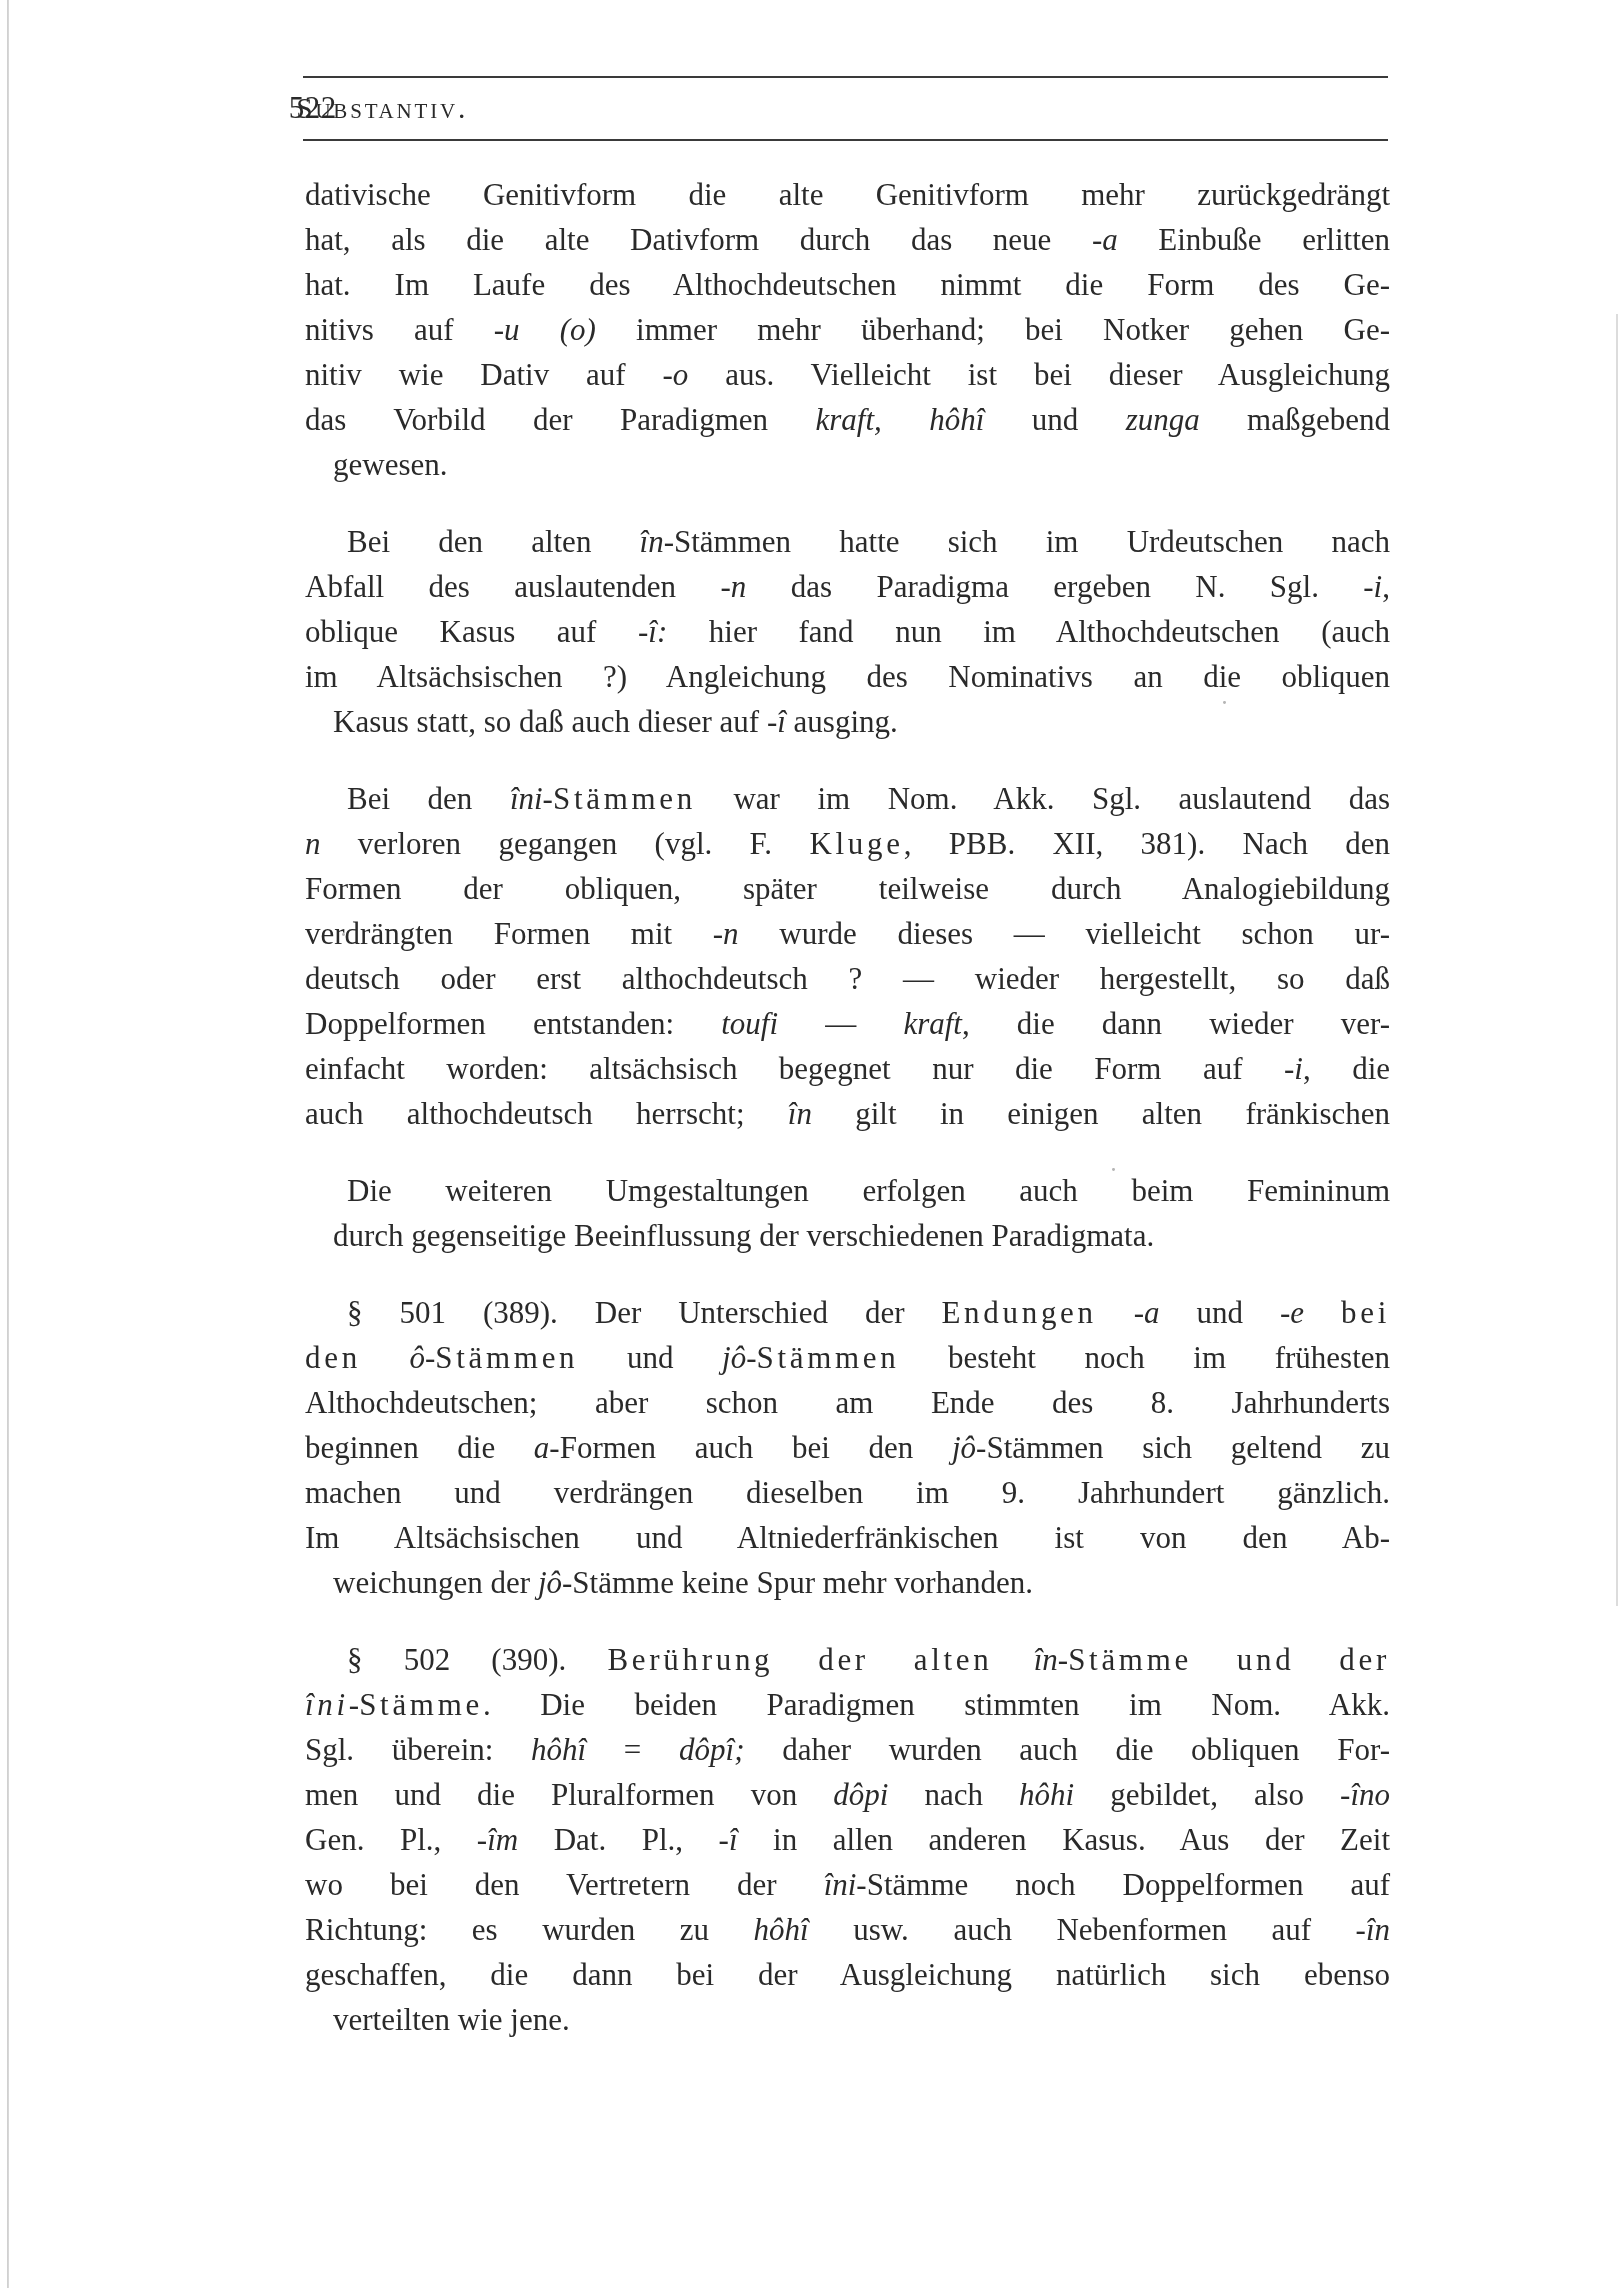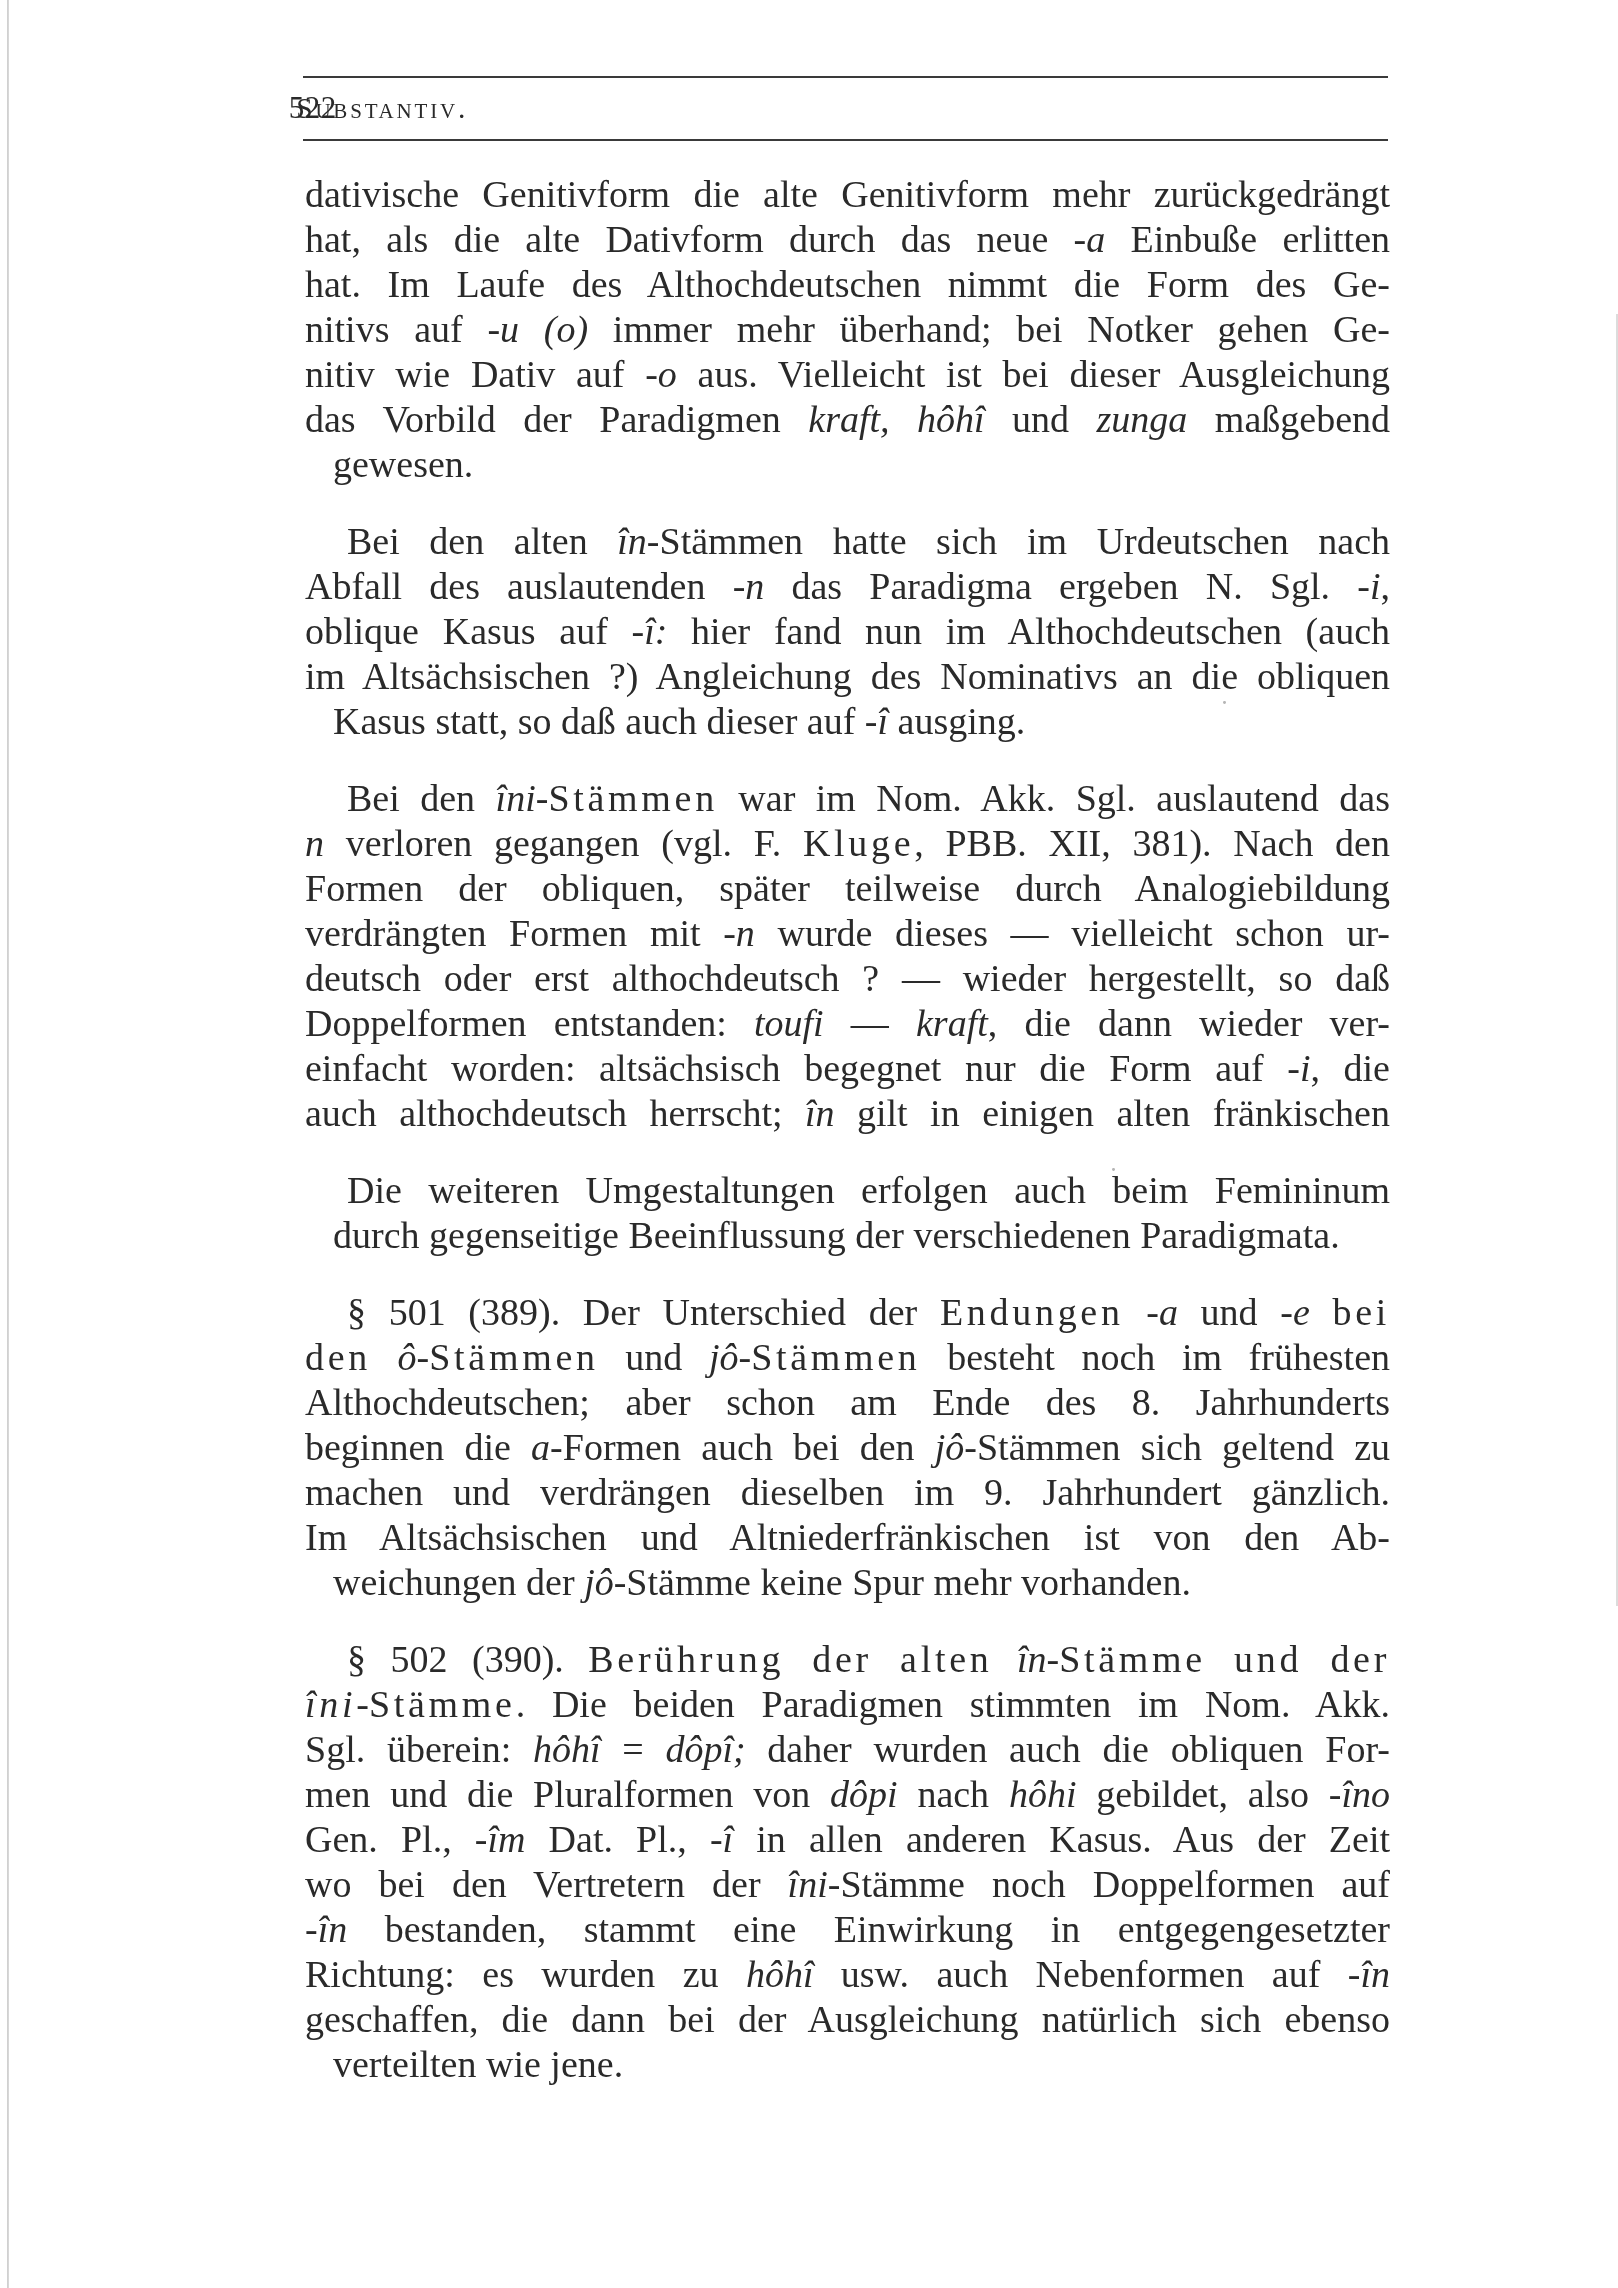--- a/index.html
+++ b/index.html
@@ -71,21 +71,21 @@
   .text-block {
     position: absolute;
     left: 305px;
     top: 172px;
     width: 1085px;
   }
   .line {
     display: block;
     height: 45px;
     line-height: 45px;
-    font-size: 38px;
+    font-size: 31px;
     text-align: justify;
     text-align-last: justify;
     white-space: nowrap;
     overflow: visible;
   }
   .line.last {
     text-align-last: left;
     margin-left: 28px;
   }
   .line.indent {
@@ -152,21 +152,20 @@
     <div class="line"><span>beginnen die </span><span class="seg-i">a</span><span>-Formen auch bei den </span><span class="seg-i">jô</span><span>-Stämmen sich geltend zu</span></div>
     <div class="line"><span>machen und verdrängen dieselben im 9. Jahrhundert gänzlich.</span></div>
     <div class="line"><span>Im Altsächsischen und Altniederfränkischen ist von den Ab-</span></div>
     <div class="line last"><span>weichungen der </span><span class="seg-i">jô</span><span>-Stämme keine Spur mehr vorhanden.</span></div>
     <div class="line indent"><span>§ 502 (390).  </span><span class="seg-sp">Berührung der alten</span><span> </span><span class="seg-i">în</span><span>-</span><span class="seg-sp">Stämme und der</span></div>
     <div class="line"><span class="seg-isp">îni</span><span>-</span><span class="seg-sp">Stämme</span><span>.  Die beiden Paradigmen stimmten im Nom. Akk.</span></div>
     <div class="line"><span>Sgl. überein: </span><span class="seg-i">hôhî</span><span> = </span><span class="seg-i">dôpî;</span><span> daher wurden auch die obliquen For-</span></div>
     <div class="line"><span>men und die Pluralformen von </span><span class="seg-i">dôpi</span><span> nach </span><span class="seg-i">hôhi</span><span> gebildet, also </span><span class="seg-i">-îno</span></div>
     <div class="line"><span>Gen. Pl., </span><span class="seg-i">-îm</span><span> Dat. Pl., </span><span class="seg-i">-î</span><span> in allen anderen Kasus.  Aus der Zeit</span></div>
     <div class="line"><span>wo bei den Vertretern der </span><span class="seg-i">îni</span><span>-Stämme noch Doppelformen auf</span></div>
-    <div class="line"><span class="seg-i">-în</span><span> bestanden, stammt eine Einwirkung in entgegengesetzter</span></div>
     <div class="line"><span>Richtung: es wurden zu </span><span class="seg-i">hôhî</span><span> usw. auch Nebenformen auf </span><span class="seg-i">-în</span></div>
     <div class="line"><span>geschaffen, die dann bei der Ausgleichung natürlich sich ebenso</span></div>
     <div class="line last"><span>verteilten wie jene.</span></div>
   </div>
 
 <div class="speck" style="left:342px;top:933px;"></div>
 <div class="speck" style="left:1223px;top:701px;"></div>
 <div class="speck" style="left:1112px;top:1168px;"></div>
 
 

